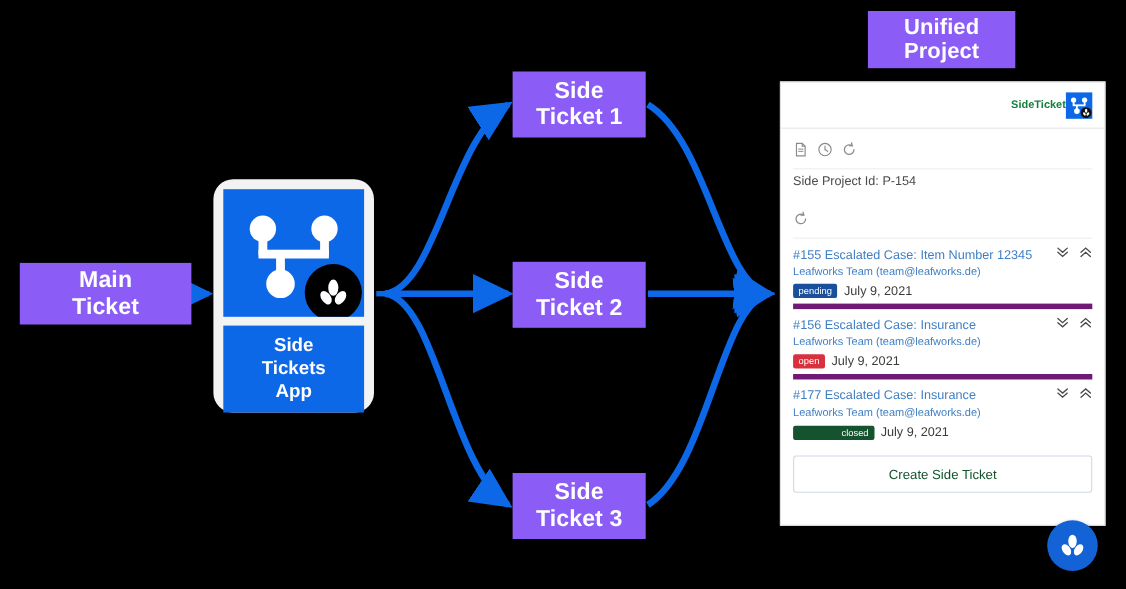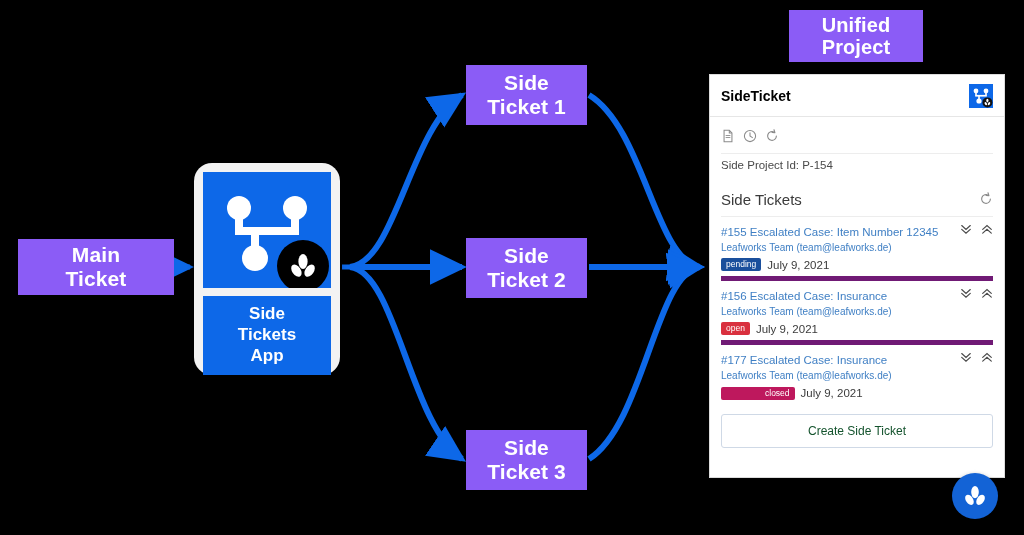--- a/index.html
+++ b/index.html
@@ -63,21 +63,21 @@
   
   #panel{
     position:absolute;left:709px;top:74px;width:296px;height:404px;
     background:#ffffff;border:1px solid #dcdcdc;box-sizing:border-box;
     font-size:12px;color:#333;
   }
   #panel-head{
     height:42px;border-bottom:1px solid #e6e6e6;
     display:flex;align-items:center;padding:0 11px;box-sizing:border-box;
   }
-  #panel-title{font-size:14px;font-weight:bold;color:#000000;flex:1;}
+  #panel-title{font-size:10px;font-weight:bold;color:#15803d;flex:1;text-align:right;}
   #panel-logo{
     width:24px;height:24px;background:#0d68e8;position:relative;overflow:hidden;
   }
   .sec{padding:0 11px;box-sizing:border-box;}
   .sec-head{
     display:flex;align-items:center;height:30px;margin-top:4px;
   }
   .sec-title{font-size:15px;color:#3a3a3a;flex:1;font-weight:normal;}
   .sec-icons{display:flex;align-items:center;gap:8px;color:#8a8a8a;}
   .sec-rule{border-bottom:1px solid #ededed;margin:2px 0 0 0;}
@@ -87,21 +87,21 @@
   .ticket + .ticket{border-top:5px solid #701a75;}
   .t-title{color:#3f7fc4;font-size:11.5px;line-height:1.45;padding-right:46px;}
   .t-team{color:#3f7fc4;font-size:10px;line-height:1.45;}
   .t-meta{display:flex;align-items:center;gap:6px;margin-top:3px;}
   .badge{
     color:#fff;font-size:8.5px;padding:2px 5px 2.5px 5px;border-radius:2px;
     line-height:1;display:inline-block;
   }
   .b-pending{background:#1a4f9c;}
   .b-open{background:#d9303e;}
-  .b-closed{background:#be185d;padding-left:44px;}
+  .b-closed{background:#14532d;padding-left:44px;}
   .t-date{font-size:11.5px;color:#3b3b3b;}
   .t-chevrons{
     position:absolute;right:0;top:6px;display:flex;gap:9px;color:#4a4a4a;
   }
   #create-btn{
     margin:9px 11px 0 11px;height:32px;border:1px solid #cfd9e6;border-radius:3px;
     display:flex;align-items:center;justify-content:center;
     color:#14532d;font-size:12px;background:#fff;
   }
 
@@ -231,21 +231,20 @@
             <path d="M10.3,0.9 L11.3,4.2 L8.1,4.0" fill="none" stroke="#8a8a8a" stroke-width="1.3" stroke-linecap="round" stroke-linejoin="round"></path>
           </svg>
         </div>
       </div>
       <div class="sec-rule"></div>
       <div id="proj-id">Side Project Id: P-154</div>
     </div>
 
     <div class="sec">
       <div class="sec-head">
-        <div class="sec-title">Side Tickets</div>
         <div class="sec-icons">
           <svg width="14" height="14" viewBox="0 0 16 16">
             <path d="M13,8 a5,5 0 1 1 -2.2,-4.15" fill="none" stroke="#8a8a8a" stroke-width="1.3" stroke-linecap="round"></path>
             <path d="M10.3,0.9 L11.3,4.2 L8.1,4.0" fill="none" stroke="#8a8a8a" stroke-width="1.3" stroke-linecap="round" stroke-linejoin="round"></path>
           </svg>
         </div>
       </div>
       <div class="sec-rule"></div>
 
       <div class="ticket">

